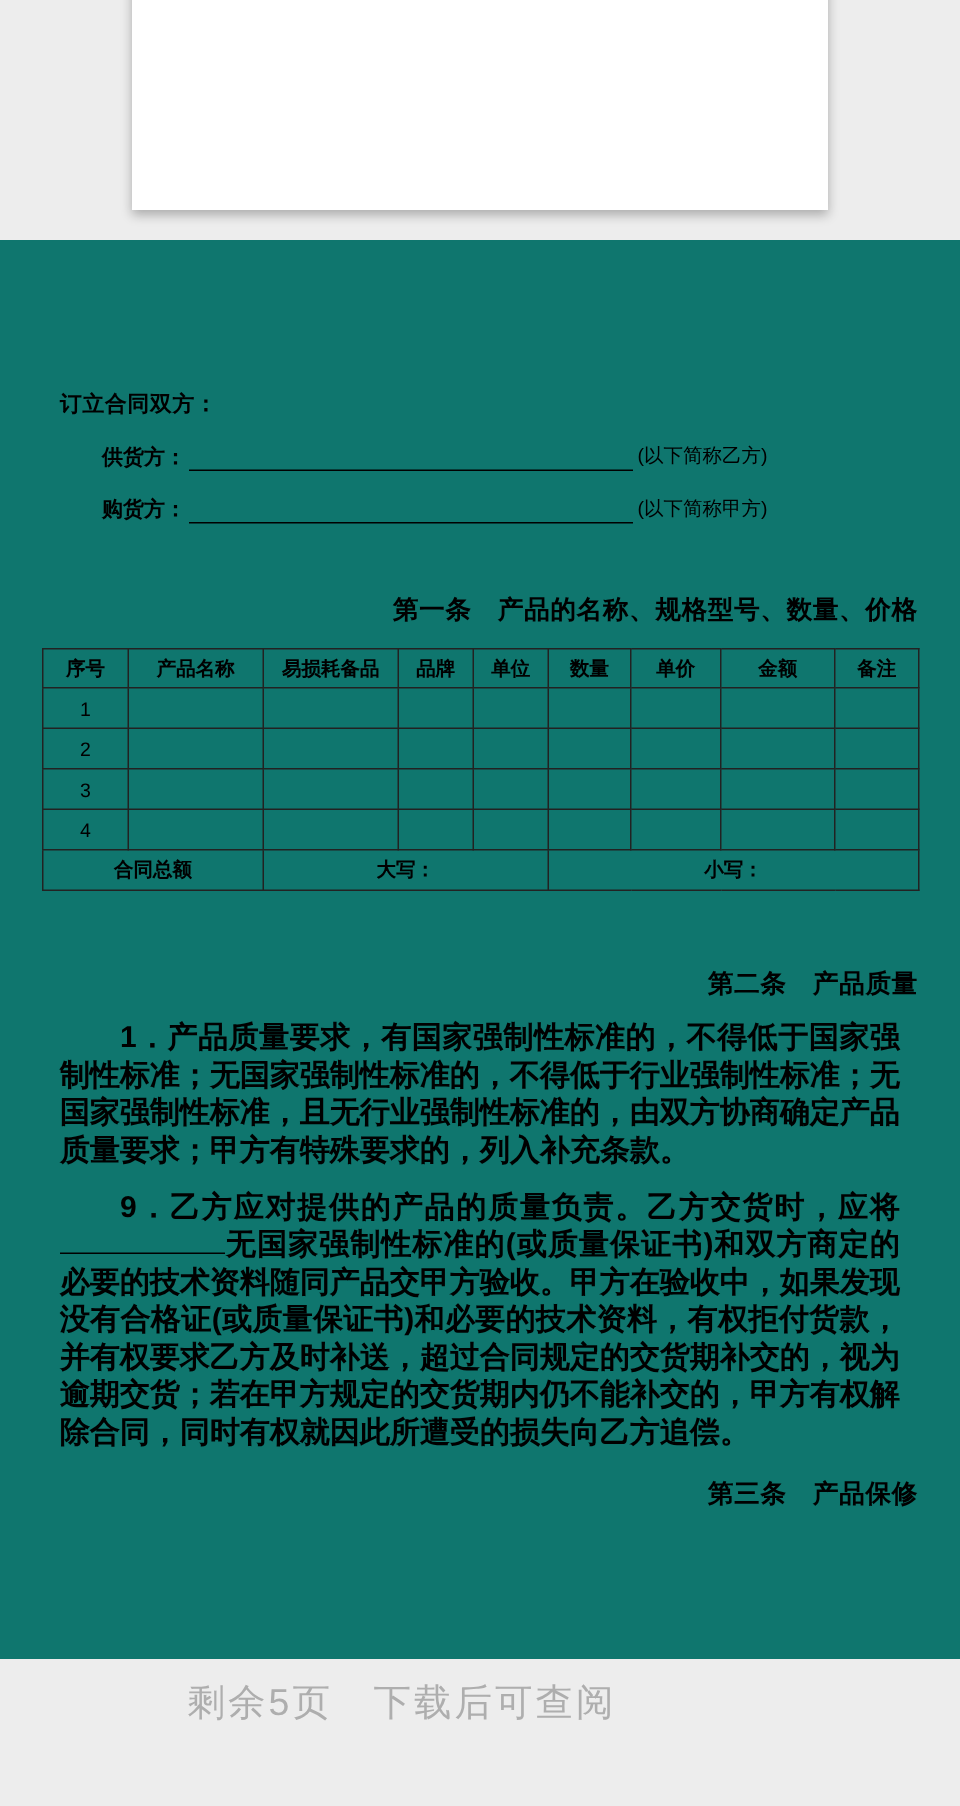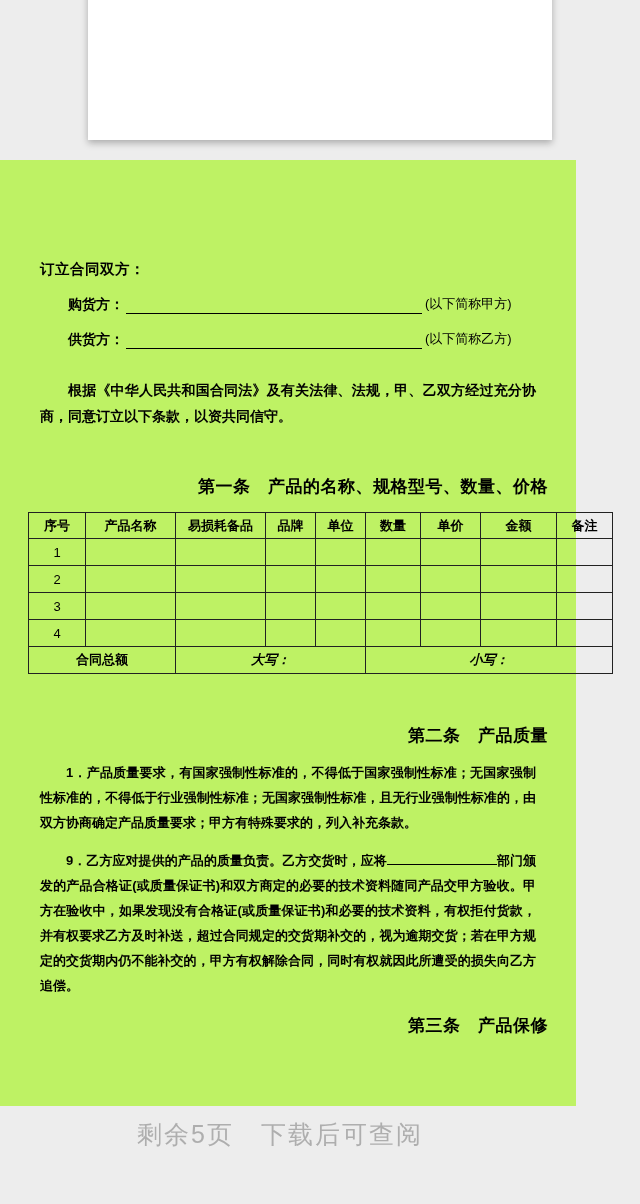--- a/index.html
+++ b/index.html
@@ -24,23 +24,23 @@
     height: 154px;
     background: #ffffff;
     box-shadow: 0 3px 7px rgba(0,0,0,0.28);
   }
 
   
   .page {
     position: absolute;
     left: 0;
     top: 160px;
-    width: 576px;
+    width: 640px;
     min-height: 946px;
-    background: #bef264;
+    background: #0f766e;
     padding: 100px 28px 20px 28px;
   }
 
   .parties-heading {
     margin: 0 12px;
     font-size: 14.5px;
     font-weight: bold;
     letter-spacing: 0.5px;
   }
 
@@ -96,81 +96,80 @@
     height: 26px;
     font-weight: bold;
     text-align: center;
     font-size: 13px;
   }
   table.products td {
     height: 27px;
     text-align: center;
   }
   td.total-label-cell { font-weight: bold; text-align: center; height: 29px; }
-  td.amount-cell { font-weight: bold; text-align: left; font-style: italic; }
+  td.amount-cell { font-weight: bold; text-align: left; }
 
   .table-note {
     margin: 10px 0 0 0;
     font-size: 12px;
     line-height: 17px;
     text-indent: 1em;
     text-align: justify;
   }
 
   .clause {
     margin: 13px 12px 0 12px;
-    font-size: 13px;
+    font-size: 20px;
     font-weight: bold;
     line-height: 25px;
     text-indent: 2em;
     text-align: justify;
   }
 
   .inline-blank {
     display: inline-block;
     width: 110px;
     height: 14px;
     border-bottom: 1px solid #000;
     vertical-align: baseline;
   }
 
   
   .footer-note {
     position: absolute;
-    left: 16px;
+    left: 4px;
     top: 1118px;
     width: 528px;
     text-align: center;
     font-size: 25px;
     color: #aeaeae;
     letter-spacing: 2px;
   }
 </style>
 </head>
 <body>
 
 <div class="prev-page"></div>
 
 <div class="page">
 
   <div class="parties-heading">订立合同双方：</div>
 
   <div class="party-row">
+    <span class="party-label">供货方：</span>
+    <span class="party-blank"></span>
+    <span class="party-note">(以下简称乙方)</span>
+  </div>
+
+  <div class="party-row">
     <span class="party-label">购货方：</span>
     <span class="party-blank"></span>
     <span class="party-note">(以下简称甲方)</span>
   </div>
 
-  <div class="party-row">
-    <span class="party-label">供货方：</span>
-    <span class="party-blank"></span>
-    <span class="party-note">(以下简称乙方)</span>
-  </div>
-
-  <p class="preamble">根据《中华人民共和国合同法》及有关法律、法规，甲、乙双方经过充分协商，同意订立以下条款，以资共同信守。</p>
 
   <div class="sec-title sec1-title">第一条　产品的名称、规格型号、数量、价格</div>
 
   <table class="products">
     <colgroup>
       <col style="width:57px">
         <col style="width:90px">
         <col style="width:90px">
       <col style="width:50px">
         <col style="width:50px">
@@ -243,19 +242,19 @@
         <td class="amount-cell" colspan="4">小写：</td>
       </tr>
     </tbody>
   </table>
 
 
   <div class="sec-title sec2-title">第二条　产品质量</div>
 
   <p class="clause">1．产品质量要求，有国家强制性标准的，不得低于国家强制性标准；无国家强制性标准的，不得低于行业强制性标准；无国家强制性标准，且无行业强制性标准的，由双方协商确定产品质量要求；甲方有特殊要求的，列入补充条款。</p>
 
-  <p class="clause"><span>9．乙方应对提供的产品的质量负责。乙方交货时，应将</span><span class="inline-blank"></span><span>部门颁发的产品合格证(或质量保证书)和双方商定的必要的技术资料随同产品交甲方验收。甲方在验收中，如果发现没有合格证(或质量保证书)和必要的技术资料，有权拒付货款，并有权要求乙方及时补送，超过合同规定的交货期补交的，视为逾期交货；若在甲方规定的交货期内仍不能补交的，甲方有权解除合同，同时有权就因此所遭受的损失向乙方追偿。</span></p>
+  <p class="clause"><span>9．乙方应对提供的产品的质量负责。乙方交货时，应将</span><span class="inline-blank"></span><span>无国家强制性标准的(或质量保证书)和双方商定的必要的技术资料随同产品交甲方验收。甲方在验收中，如果发现没有合格证(或质量保证书)和必要的技术资料，有权拒付货款，并有权要求乙方及时补送，超过合同规定的交货期补交的，视为逾期交货；若在甲方规定的交货期内仍不能补交的，甲方有权解除合同，同时有权就因此所遭受的损失向乙方追偿。</span></p>
 
   <div class="sec-title sec3-title">第三条　产品保修</div>
 
 </div>
 
 <div class="footer-note">剩余5页　下载后可查阅</div>
 
 </body></html>

